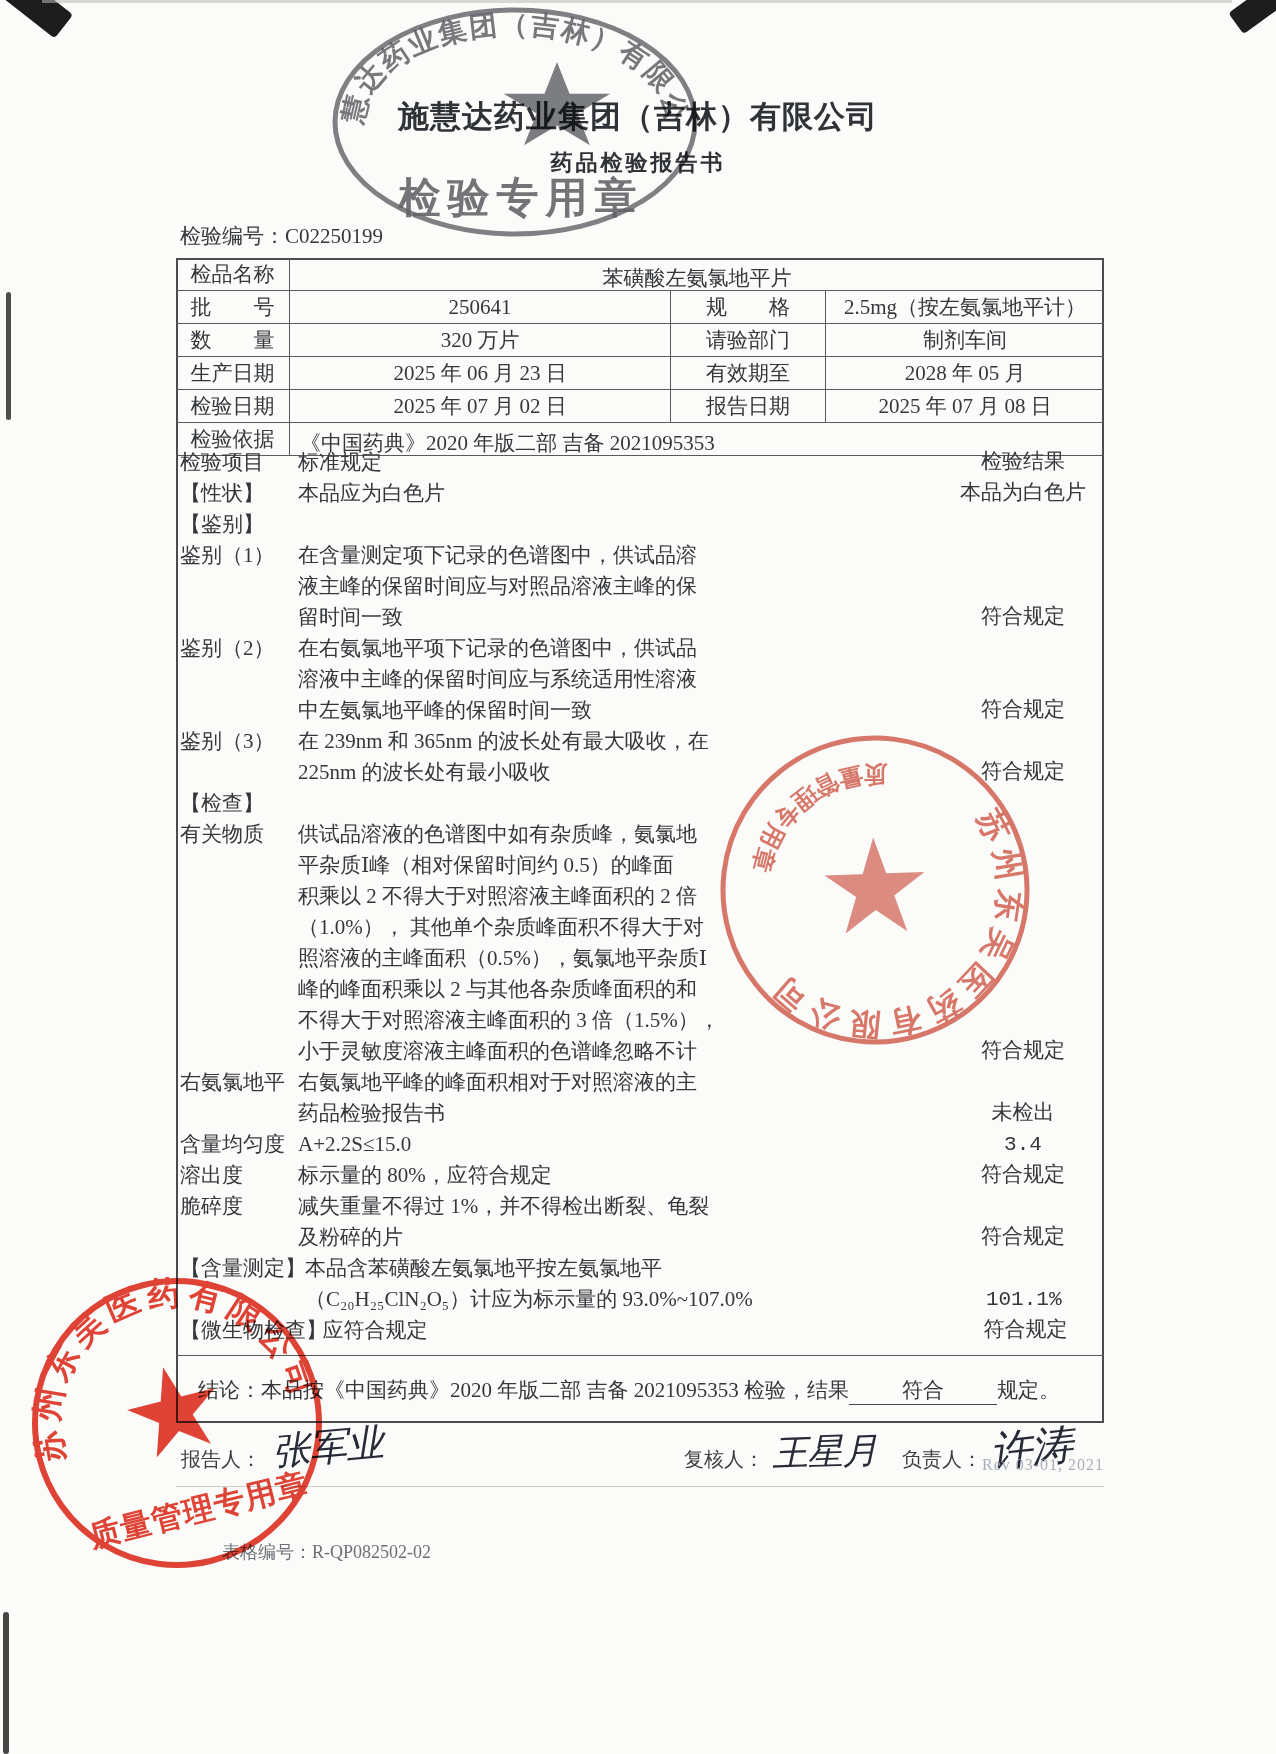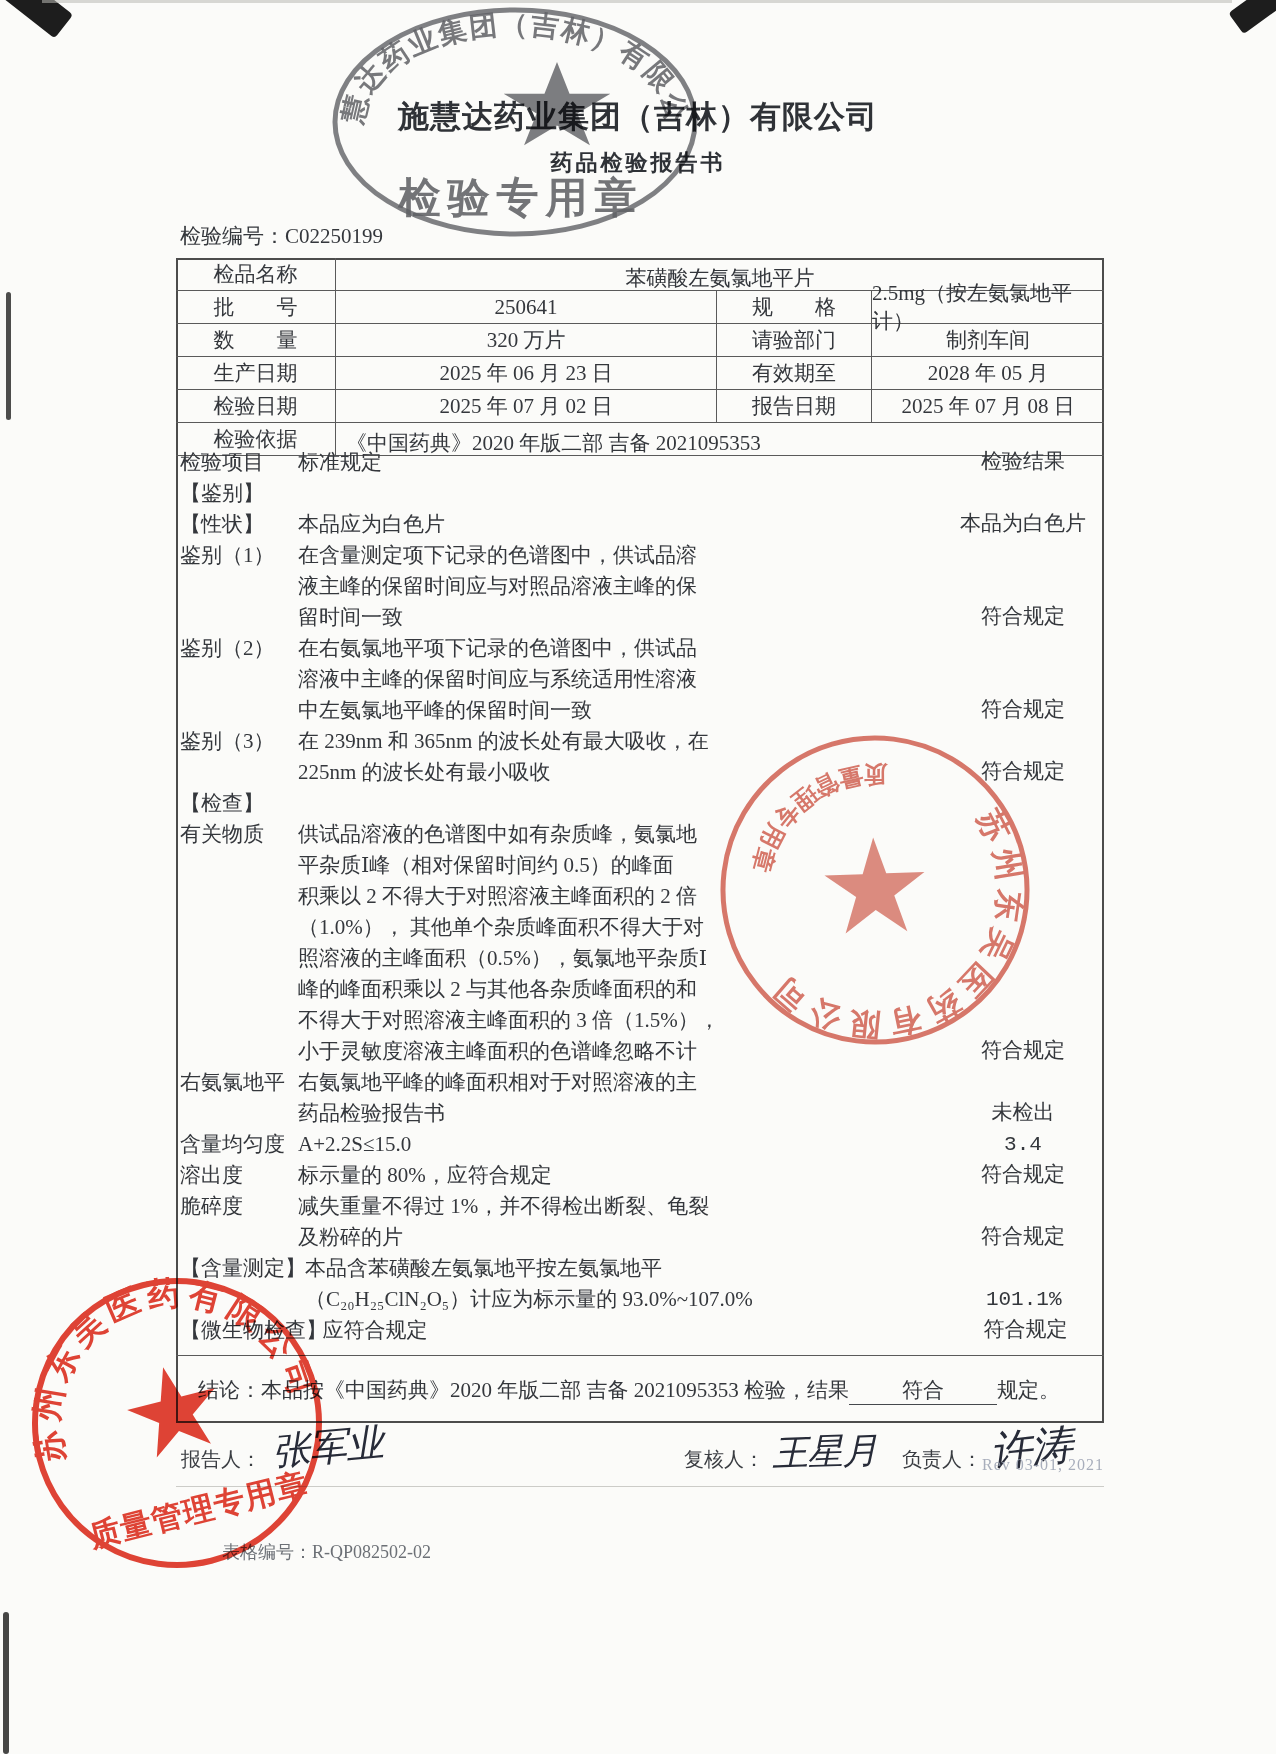--- a/index.html
+++ b/index.html
@@ -25,21 +25,21 @@
   .report-no { position:absolute; top:222px; left:180px; font-size:21px; }
 
   
   .outer { position:absolute; left:176px; top:258px; width:928px; height:1165px;
            border:2px solid #4c4c4c; }
 
   
   .itable { position:absolute; left:176px; top:258px; width:928px; font-size:21px; }
   .irow { display:flex; height:33px; border-bottom:1.5px solid #5a5a5a; align-items:stretch; }
   .cell { display:flex; align-items:center; justify-content:center; }
-  .c-label  { width:160px; border-right:1.5px solid #5a5a5a; }
+  .c-label  { width:114px; border-right:1.5px solid #5a5a5a; }
   .c-val    { width:380px; }
   .c-label2 { width:156px; border-left:1.5px solid #5a5a5a; border-right:1.5px solid #5a5a5a; }
   .c-val2   { flex:1; }
   .c-span   { flex:1;margin-top:8px; }
   .c-left   { justify-content:flex-start; padding-left:10px; }
 
   
   .items { position:absolute; left:180px; top:447px; width:924px; font-size:21px; line-height:31px; }
   .item-row { display:flex; }
   .i-name { min-width:118px; white-space:nowrap; }
@@ -129,28 +129,28 @@
     </div>
   </div>
 
   <div class="items">
     <div class="item-row">
       <div class="i-name">检验项目</div>
       <div class="i-std">标准规定</div>
       <div class="i-res">检验结果</div>
     </div>
     <div class="item-row">
+      <div class="i-name">【性状】</div>
+      <div class="i-std">本品应为白色片</div>
+      <div class="i-res">本品为白色片</div>
+    </div>
+    <div class="item-row">
       <div class="i-name">【鉴别】</div>
       <div class="i-std"></div>
       <div class="i-res"></div>
-    </div>
-    <div class="item-row">
-      <div class="i-name">【性状】</div>
-      <div class="i-std">本品应为白色片</div>
-      <div class="i-res">本品为白色片</div>
     </div>
     <div class="item-row">
       <div class="i-name">鉴别（1）</div>
       <div class="i-std">在含量测定项下记录的色谱图中，供试品溶
 液主峰的保留时间应与对照品溶液主峰的保
 留时间一致</div>
       <div class="i-res">符合规定</div>
     </div>
     <div class="item-row">
       <div class="i-name">鉴别（2）</div>

